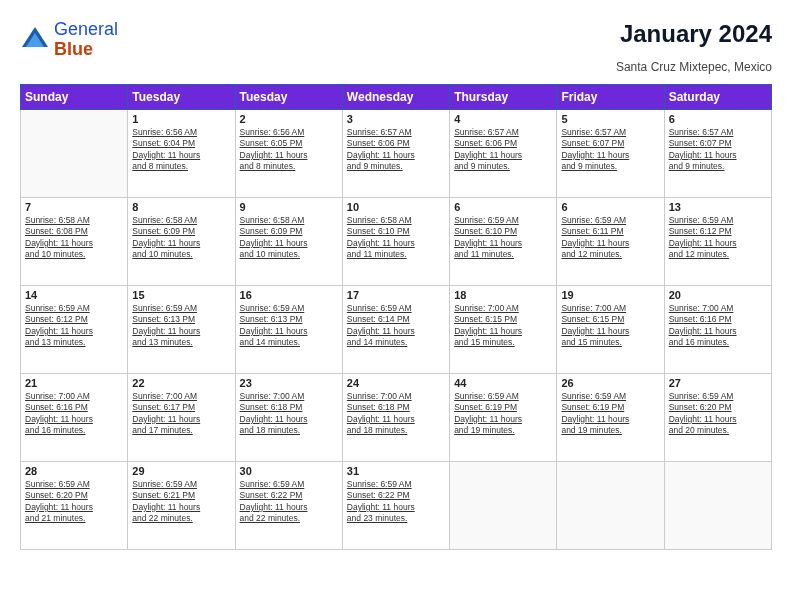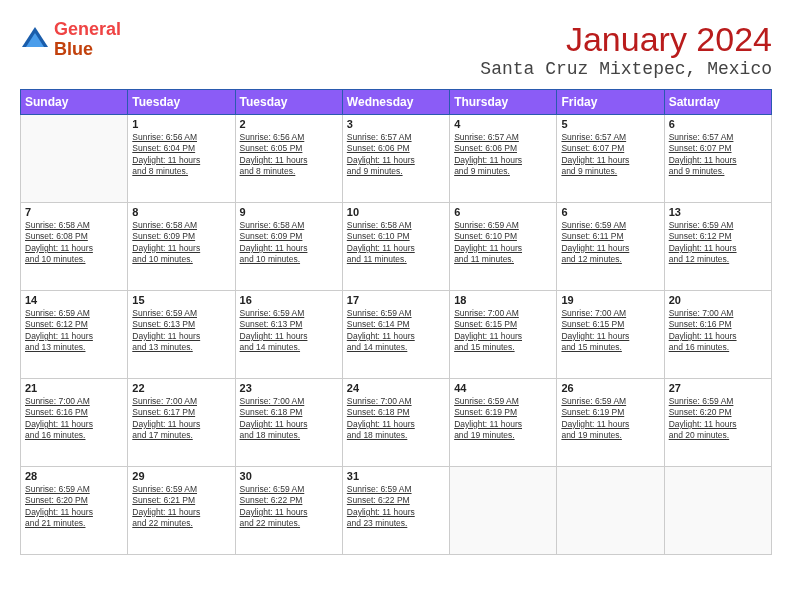--- a/index.html
+++ b/index.html
@@ -26,54 +26,53 @@
       display: flex;
       align-items: center;
     }
     .logo-text {
       display: flex;
       flex-direction: column;
       line-height: 1.1;
     }
     .logo-general {
       font-size: 18px;
-      font-weight: bold;
-      color: #ef4444;
+      font-weight: normal;
+      color: #1d4ed8;
     }
     .logo-blue {
       font-size: 18px;
       font-weight: bold;
       color: #c2410c;
     }
     .logo-icon {
       width: 30px;
       height: 30px;
       margin-right: 4px;
     }
     .title-block {
       text-align: right;
     }
     .month-year {
-      font-size: 34px;
-      font-weight: normal;
-      color: #b91c1c;
+      font-size: 24px;
+      font-weight: bold;
+      color: #0f172a;
     }
     .location {
-      font-size: 18px;
+      font-size: 12px;
       color: #444;
-      margin-top: 0;
-      font-family: Liberation Mono, monospace;
+      margin-top: 12px;
     }
     .calendar {
       width: 100%;
       border-collapse: collapse;
       table-layout: fixed;
     }
     .calendar th {
-      background-color: #8b5cf6;
+      background-color: #6d28d9;
       color: #fff;
       font-size: 12px;
       font-weight: bold;
       padding: 5px 4px;
       text-align: left;
       border: 1px solid #2a5aaf;
     }
     .calendar td {
       border: 1px solid #ccc;
       vertical-align: top;

